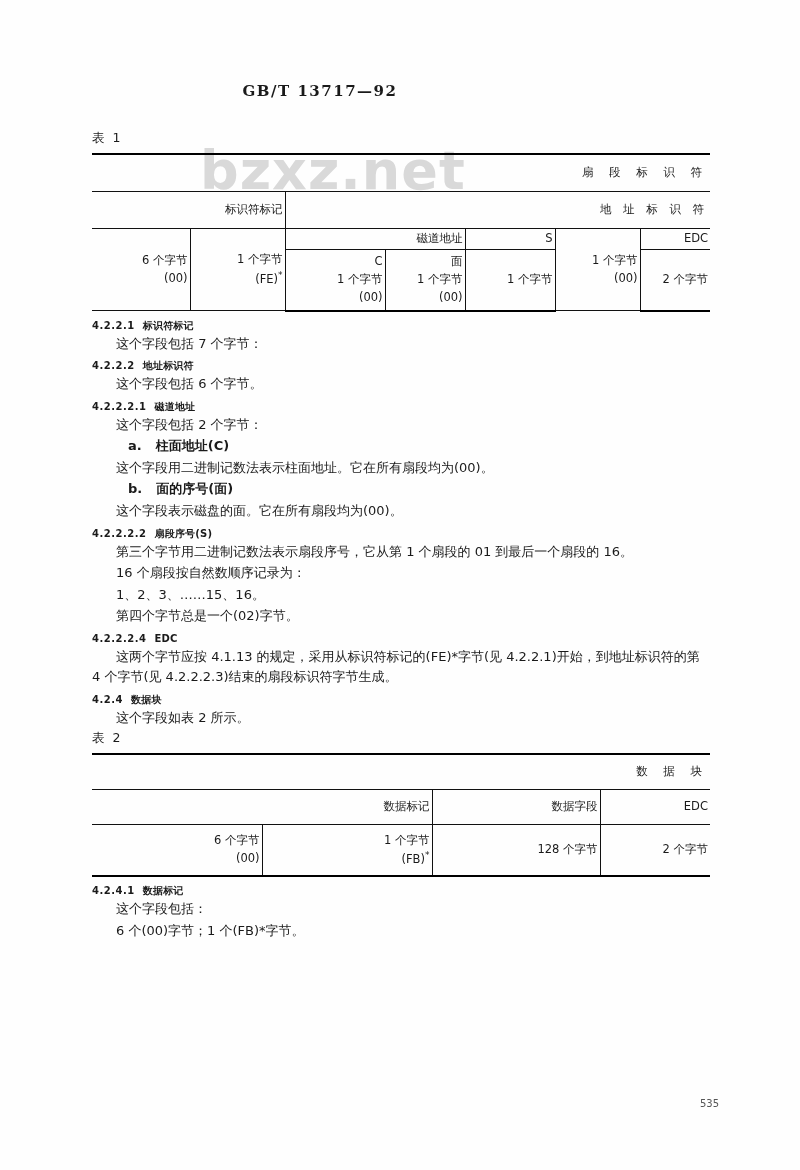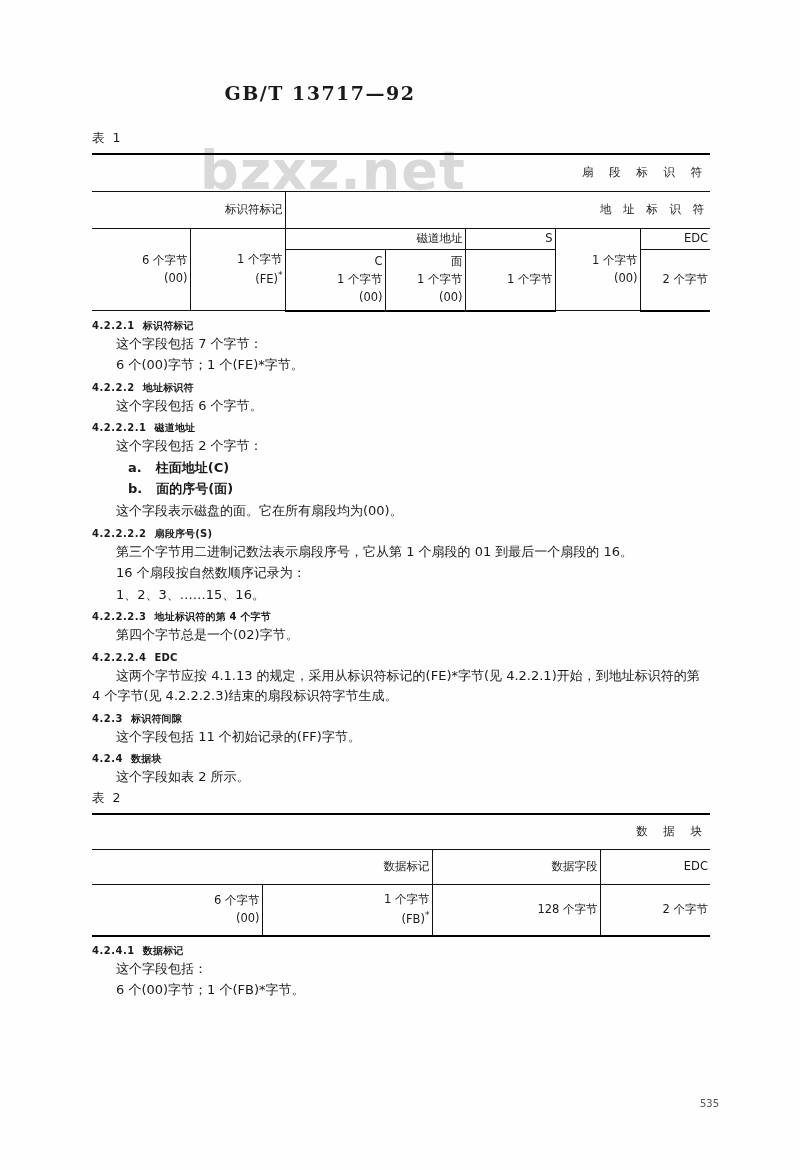--- a/index.html
+++ b/index.html
@@ -39,21 +39,21 @@
     white-space: nowrap;
   }
 
   
   .doc-header {
     position: absolute;
     left: 0;
     top: 82px;
     width: 640px;
     text-align: center;
-    font-size: 19px;
+    font-size: 15px;
     font-weight: bold;
     letter-spacing: 1.5px;
     font-family: "DejaVu Serif", "Liberation Serif", serif;
     z-index: 2;
   }
 
   .content {
     position: absolute;
     left: 92px;
     top: 0;
@@ -216,73 +216,64 @@
           </tr>
         </tbody>
       </table>
     </div>
 
     <div class="sec">
       <div class="heading">
         <span class="num">4.2.2.1</span><span>标识符标记</span>
       </div>
       <div class="para">这个字段包括 7 个字节：</div>
-      <div class="para">6 个(00)字节；1 个(FE)*字节。</div>
     </div>
 
     <div class="sec">
       <div class="heading">
         <span class="num">4.2.2.2</span><span>地址标识符</span>
       </div>
       <div class="para">这个字段包括 6 个字节。</div>
     </div>
 
     <div class="sec">
       <div class="heading">
         <span class="num">4.2.2.2.1</span><span>磁道地址</span>
       </div>
       <div class="para">这个字段包括 2 个字节：</div>
       <div class="para sublabel">
         <span class="letter">a.</span><span>柱面地址(C)</span>
       </div>
+      <div class="para">这个字段用二进制记数法表示柱面地址。它在所有扇段均为(00)。</div>
       <div class="para sublabel">
         <span class="letter">b.</span><span>面的序号(面)</span>
       </div>
       <div class="para">这个字段表示磁盘的面。它在所有扇段均为(00)。</div>
     </div>
 
     <div class="sec">
       <div class="heading">
         <span class="num">4.2.2.2.2</span><span>扇段序号(S)</span>
       </div>
       <div class="para">第三个字节用二进制记数法表示扇段序号，它从第 1 个扇段的 01 到最后一个扇段的 16。</div>
       <div class="para">16 个扇段按自然数顺序记录为：</div>
       <div class="para">1、2、3、……15、16。</div>
     </div>
 
     <div class="sec">
-      <div class="heading">
-        <span class="num">4.2.2.2.3</span><span>地址标识符的第 4 个字节</span>
-      </div>
       <div class="para">第四个字节总是一个(02)字节。</div>
     </div>
 
     <div class="sec">
       <div class="heading">
         <span class="num">4.2.2.2.4</span><span>EDC</span>
       </div>
       <div class="para hang">这两个字节应按 4.1.13 的规定，采用从标识符标记的(FE)*字节(见 4.2.2.1)开始，到地址标识符的第 4 个字节(见 4.2.2.2.3)结束的扇段标识符字节生成。</div>
     </div>
 
-    <div class="sec">
-      <div class="heading">
-        <span class="num">4.2.3</span><span>标识符间隙</span>
-      </div>
-      <div class="para">这个字段包括 11 个初始记录的(FF)字节。</div>
-    </div>
 
     <div class="sec">
       <div class="heading">
         <span class="num">4.2.4</span><span>数据块</span>
       </div>
       <div class="para">这个字段如表 2 所示。</div>
     </div>
 
     <div class="table-block t2">
       <div class="table-caption">表 2</div>

